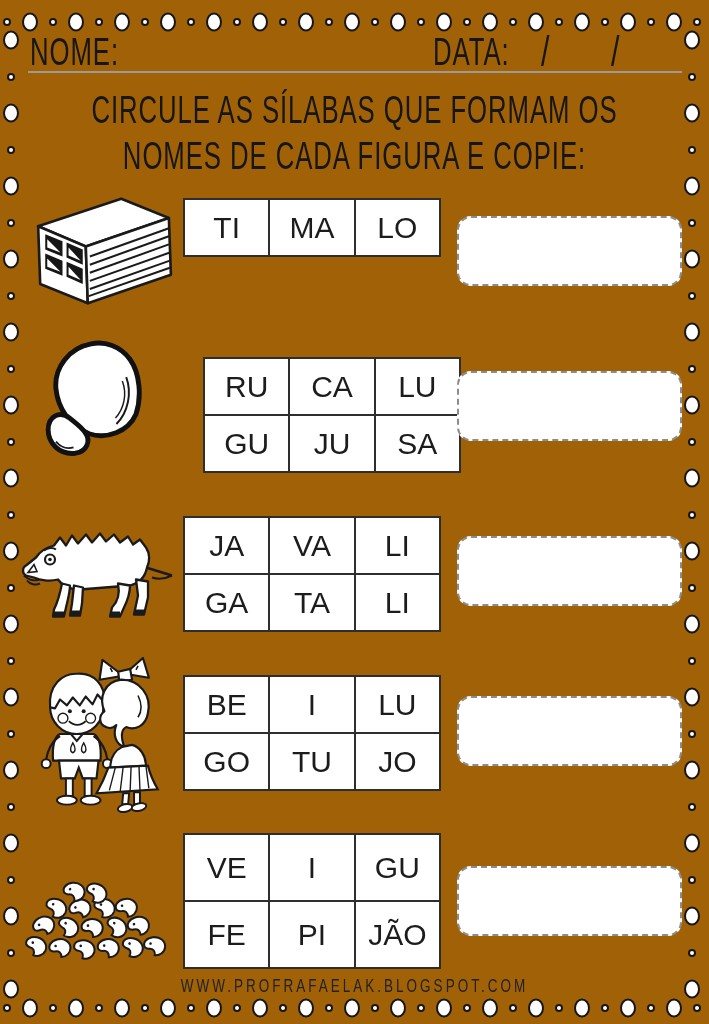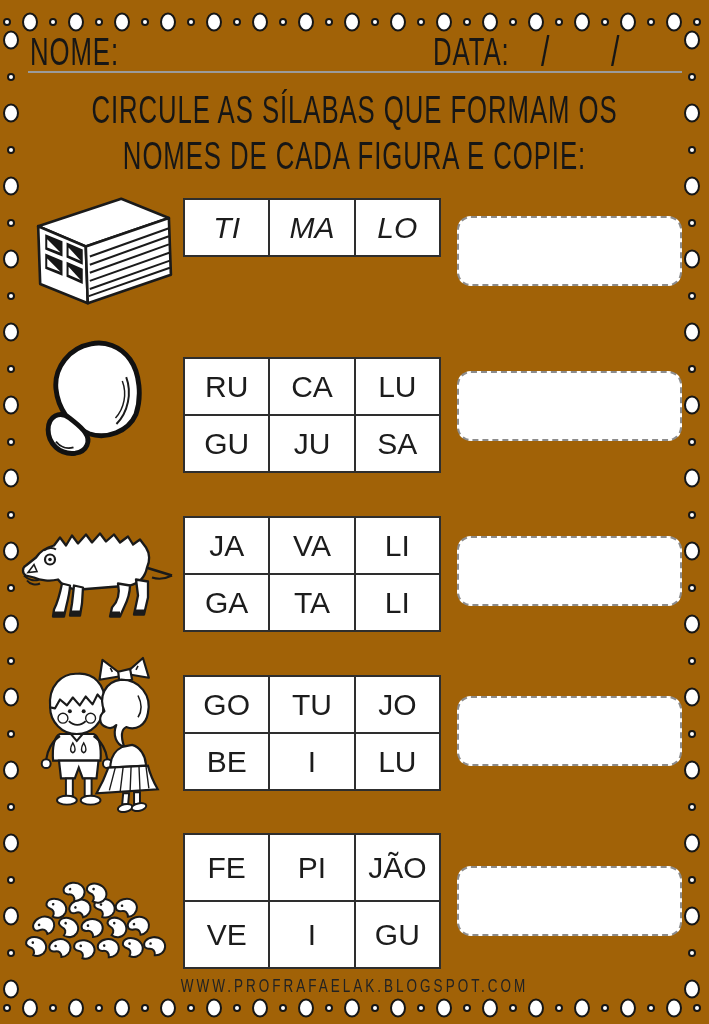--- a/index.html
+++ b/index.html
@@ -186,41 +186,41 @@
           <path d="M40,68 L56,75 L56,90 L40,83 Z"></path>
       </g>
       <g fill="#fff">
         <path d="M21,46 L34,59 L21,54 Z"></path>
           <path d="M42,54 L54,67 L42,62 Z"></path>
         <path d="M21,65 L34,78 L21,73 Z"></path>
           <path d="M42,73 L54,86 L42,81 Z"></path>
       </g>
     </svg>
   </div>
-  <table class="syl h55" style="top:198px;font-style:italic;">
+  <table class="syl h55" style="top:198px;">
     <tbody>
         <tr>
       <td>TI</td>
       <td>MA</td>
       <td>LO</td>
     </tr>
   </tbody>
     </table>
   <div class="answer-box" style="top:216px;"></div>
 
   <div class="figure" style="left:40px;top:340px;width:108px;height:122px;">
     <svg viewBox="0 0 110 125">
       <path d="M52,4 C30,8 14,28 16,50 C18,70 30,88 50,96 C68,102 90,94 98,76 C104,58 102,34 92,20 C82,6 66,1 52,4 Z" fill="#fff" stroke="#111" stroke-width="5" stroke-linejoin="round"></path>
       <path d="M88,38 C94,54 90,74 78,86" class="ln" stroke="#b5b5b5" stroke-width="2"></path>
       <path d="M84,42 C89,55 86,70 77,80" class="ln" stroke="#d8d8d8" stroke-width="1.5"></path>
       <path d="M30,80 C20,72 8,78 8,92 C8,106 20,118 36,116 C48,114 52,103 46,95 C42,89 36,85 30,80 Z" fill="#fff" stroke="#111" stroke-width="5" stroke-linejoin="round"></path>
       <path d="M16,104 C21,110 28,112 34,110" class="ln" stroke="#b5b5b5" stroke-width="2"></path>
     </svg>
   </div>
-  <table class="syl h55" style="top:357px;">
+  <table class="syl h55" style="top:357px;margin-left:20px;">
     <tbody>
         <tr>
       <td>RU</td>
       <td>CA</td>
       <td>LU</td>
     </tr>
     <tr>
       <td>GU</td>
       <td>JU</td>
       <td>SA</td>
@@ -305,28 +305,28 @@
       <path d="M89,113 L83,136 M97,112 L94,137 M105,112 L104,137 M113,112 L114,136 M120,111 L123,134" class="ln" stroke-width="1.4"></path>
       <path d="M97,139 L96,150 L102,150 L103,139 Z" fill="#fff" stroke="#1a1a1a" stroke-width="2"></path>
       <path d="M108,138 L108,150 L114,150 L114,138 Z" fill="#fff" stroke="#1a1a1a" stroke-width="2"></path>
       <ellipse cx="99" cy="154" rx="7.5" ry="3.8" fill="#fff" stroke="#1a1a1a" stroke-width="2" transform="rotate(-12 99 154)"></ellipse>
       <ellipse cx="113" cy="153" rx="7.5" ry="3.8" fill="#fff" stroke="#1a1a1a" stroke-width="2" transform="rotate(-12 113 153)"></ellipse>
     </svg>
   </div>
   <table class="syl h55" style="top:675px;">
     <tbody>
         <tr>
+      <td>BE</td>
+      <td>I</td>
+      <td>LU</td>
+    </tr>
+    <tr>
       <td>GO</td>
       <td>TU</td>
       <td>JO</td>
-    </tr>
-    <tr>
-      <td>BE</td>
-      <td>I</td>
-      <td>LU</td>
     </tr>
   </tbody>
     </table>
   <div class="answer-box" style="top:696px;"></div>
 
   <div class="figure" style="left:18px;top:856px;width:156px;height:112px;">
     <svg viewBox="0 0 155 110">
       <defs>
         <g id="bean">
           <path d="M2,9 C0,4 5,0 11,0 C18,0 23,5 22,11 C21,16 16,19 11,18 C12,14 10,11 6,11 C4,11 3,10 2,9 Z" fill="#fff" stroke="#1a1a1a" stroke-width="2"></path>
@@ -348,28 +348,28 @@
       <use href="#bean" transform="translate(50,43) rotate(-24 11 9)"></use>
       <use href="#bean" transform="translate(74,42) rotate(8 11 9)"></use>
       <use href="#bean" transform="translate(96,42) rotate(-14 11 9)"></use>
       <use href="#bean" transform="translate(44,26) rotate(-6 11 9)"></use>
       <use href="#bean" transform="translate(66,27) rotate(18 11 9)"></use>
     </svg>
   </div>
   <table class="syl h65" style="top:833px;">
     <tbody>
         <tr>
+      <td>VE</td>
+      <td>I</td>
+      <td>GU</td>
+    </tr>
+    <tr>
       <td>FE</td>
       <td>PI</td>
       <td>JÃO</td>
     </tr>
-    <tr>
-      <td>VE</td>
-      <td>I</td>
-      <td>GU</td>
-    </tr>
   </tbody>
     </table>
   <div class="answer-box" style="top:866px;"></div>
 
   <div class="hand footer">WWW.PROFRAFAELAK.BLOGSPOT.COM</div>
 
 </div>
 
 </body></html>

